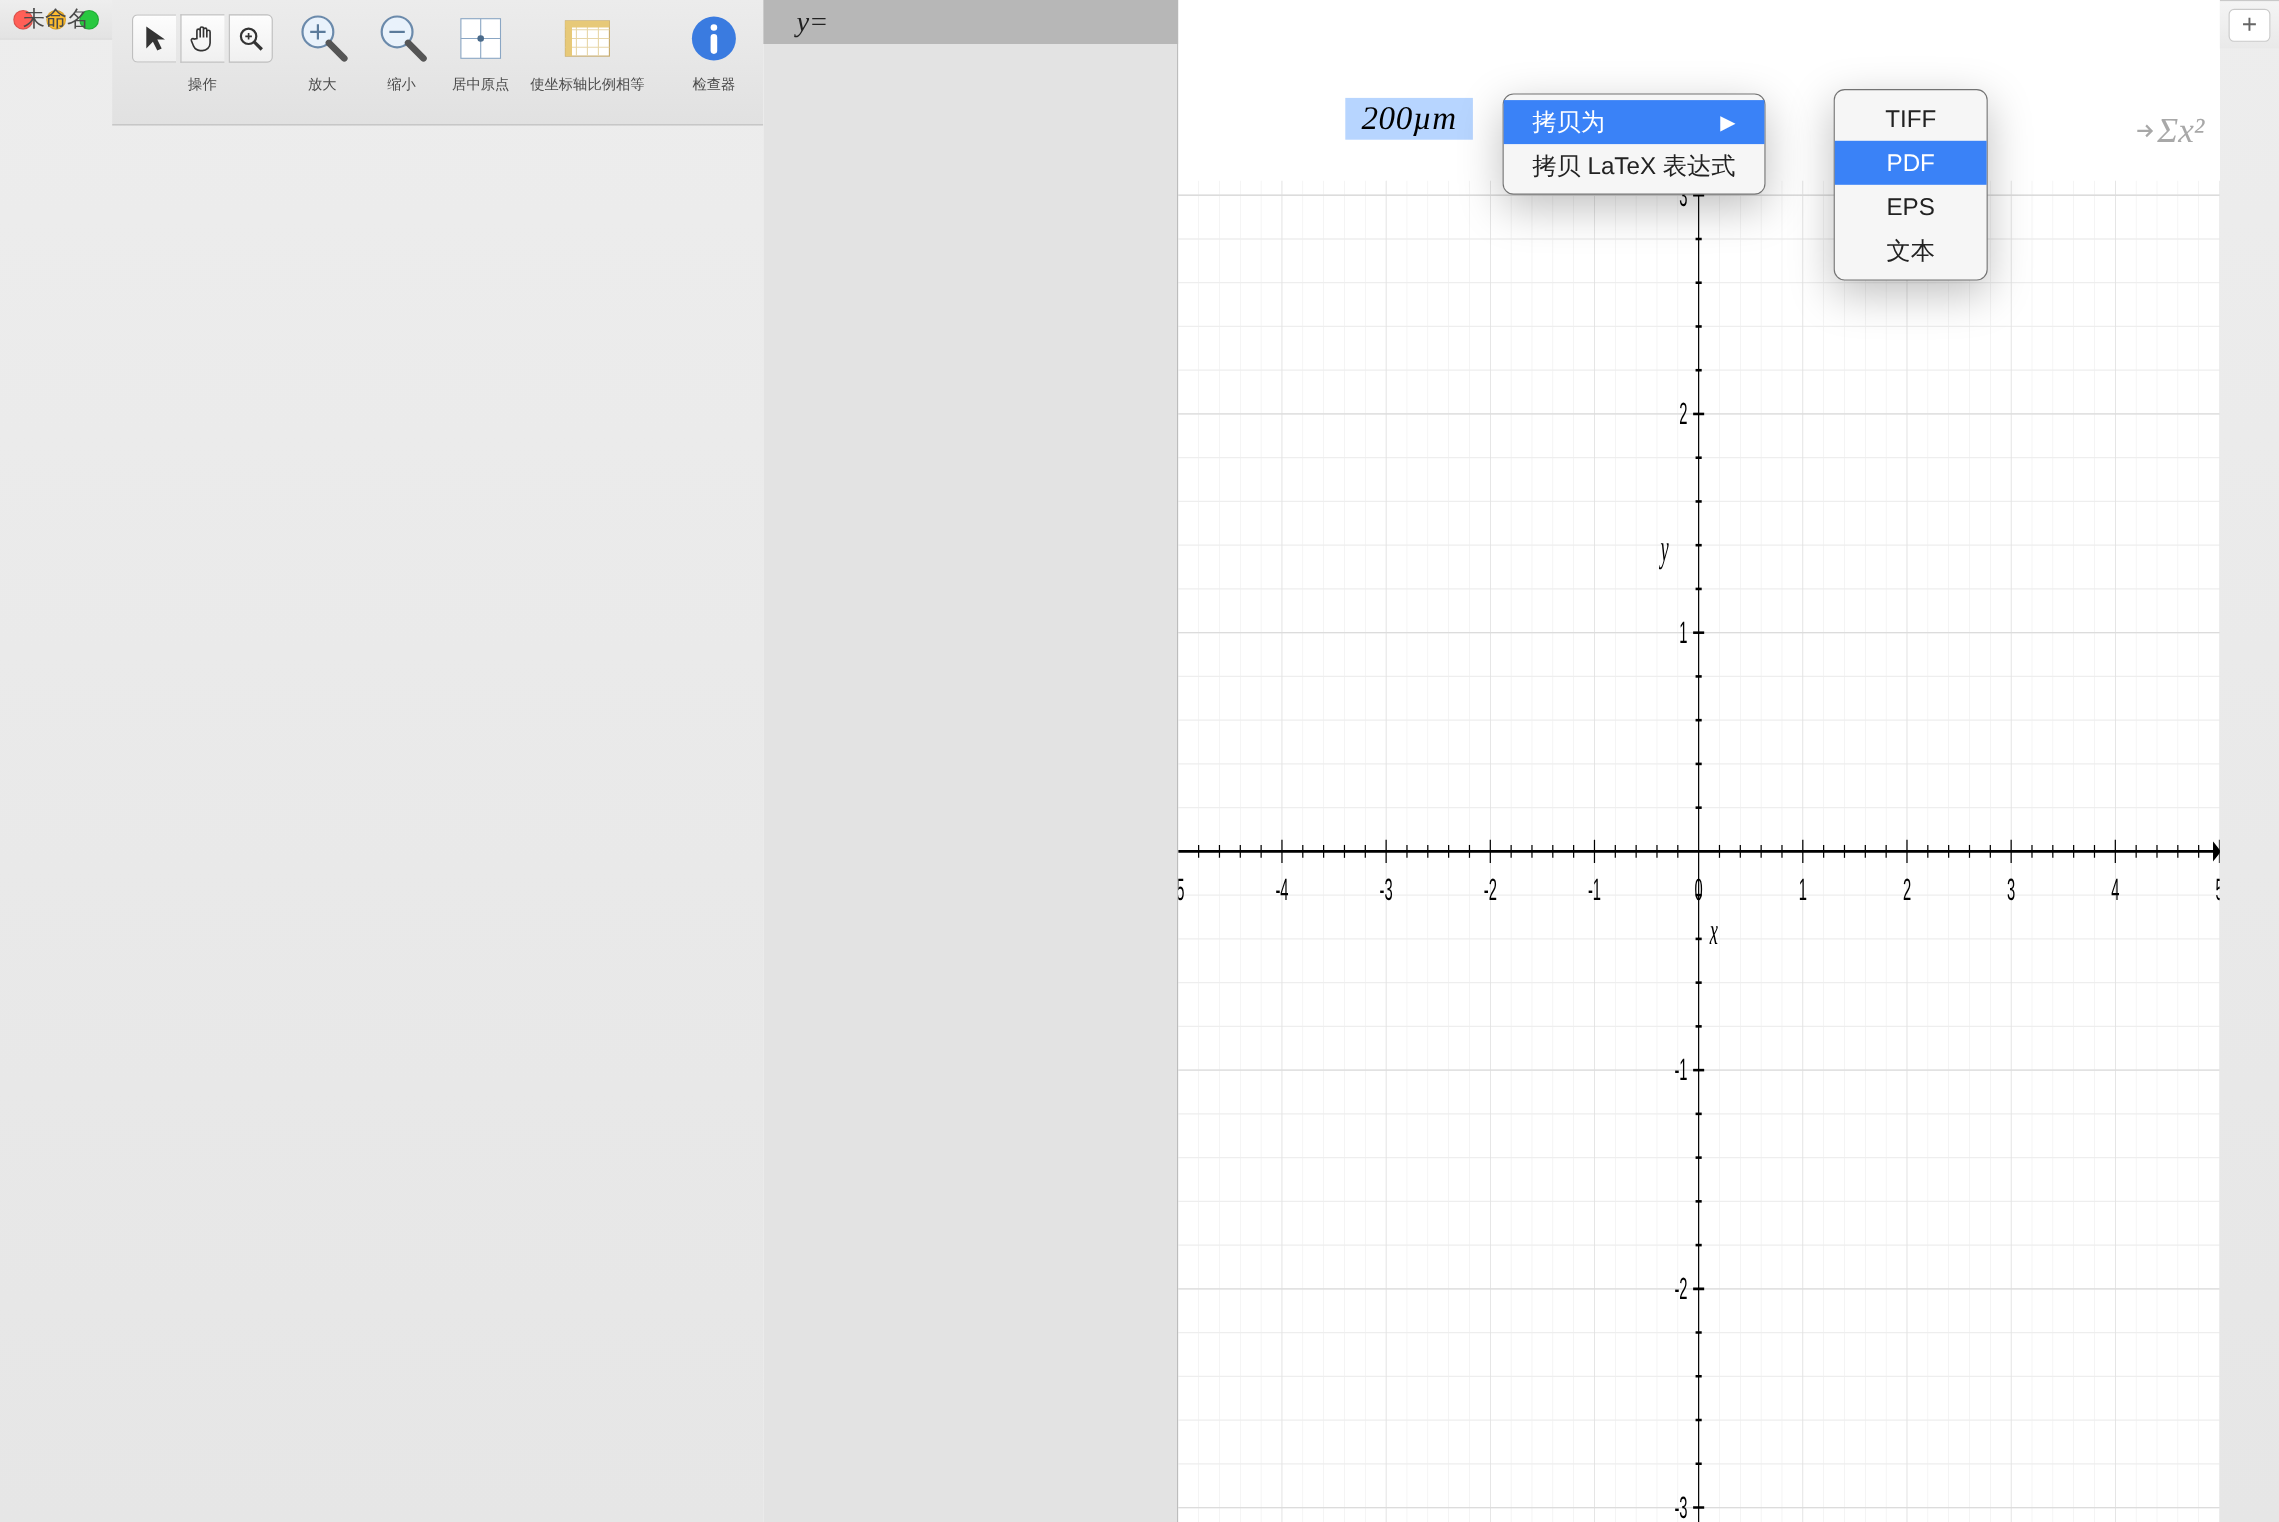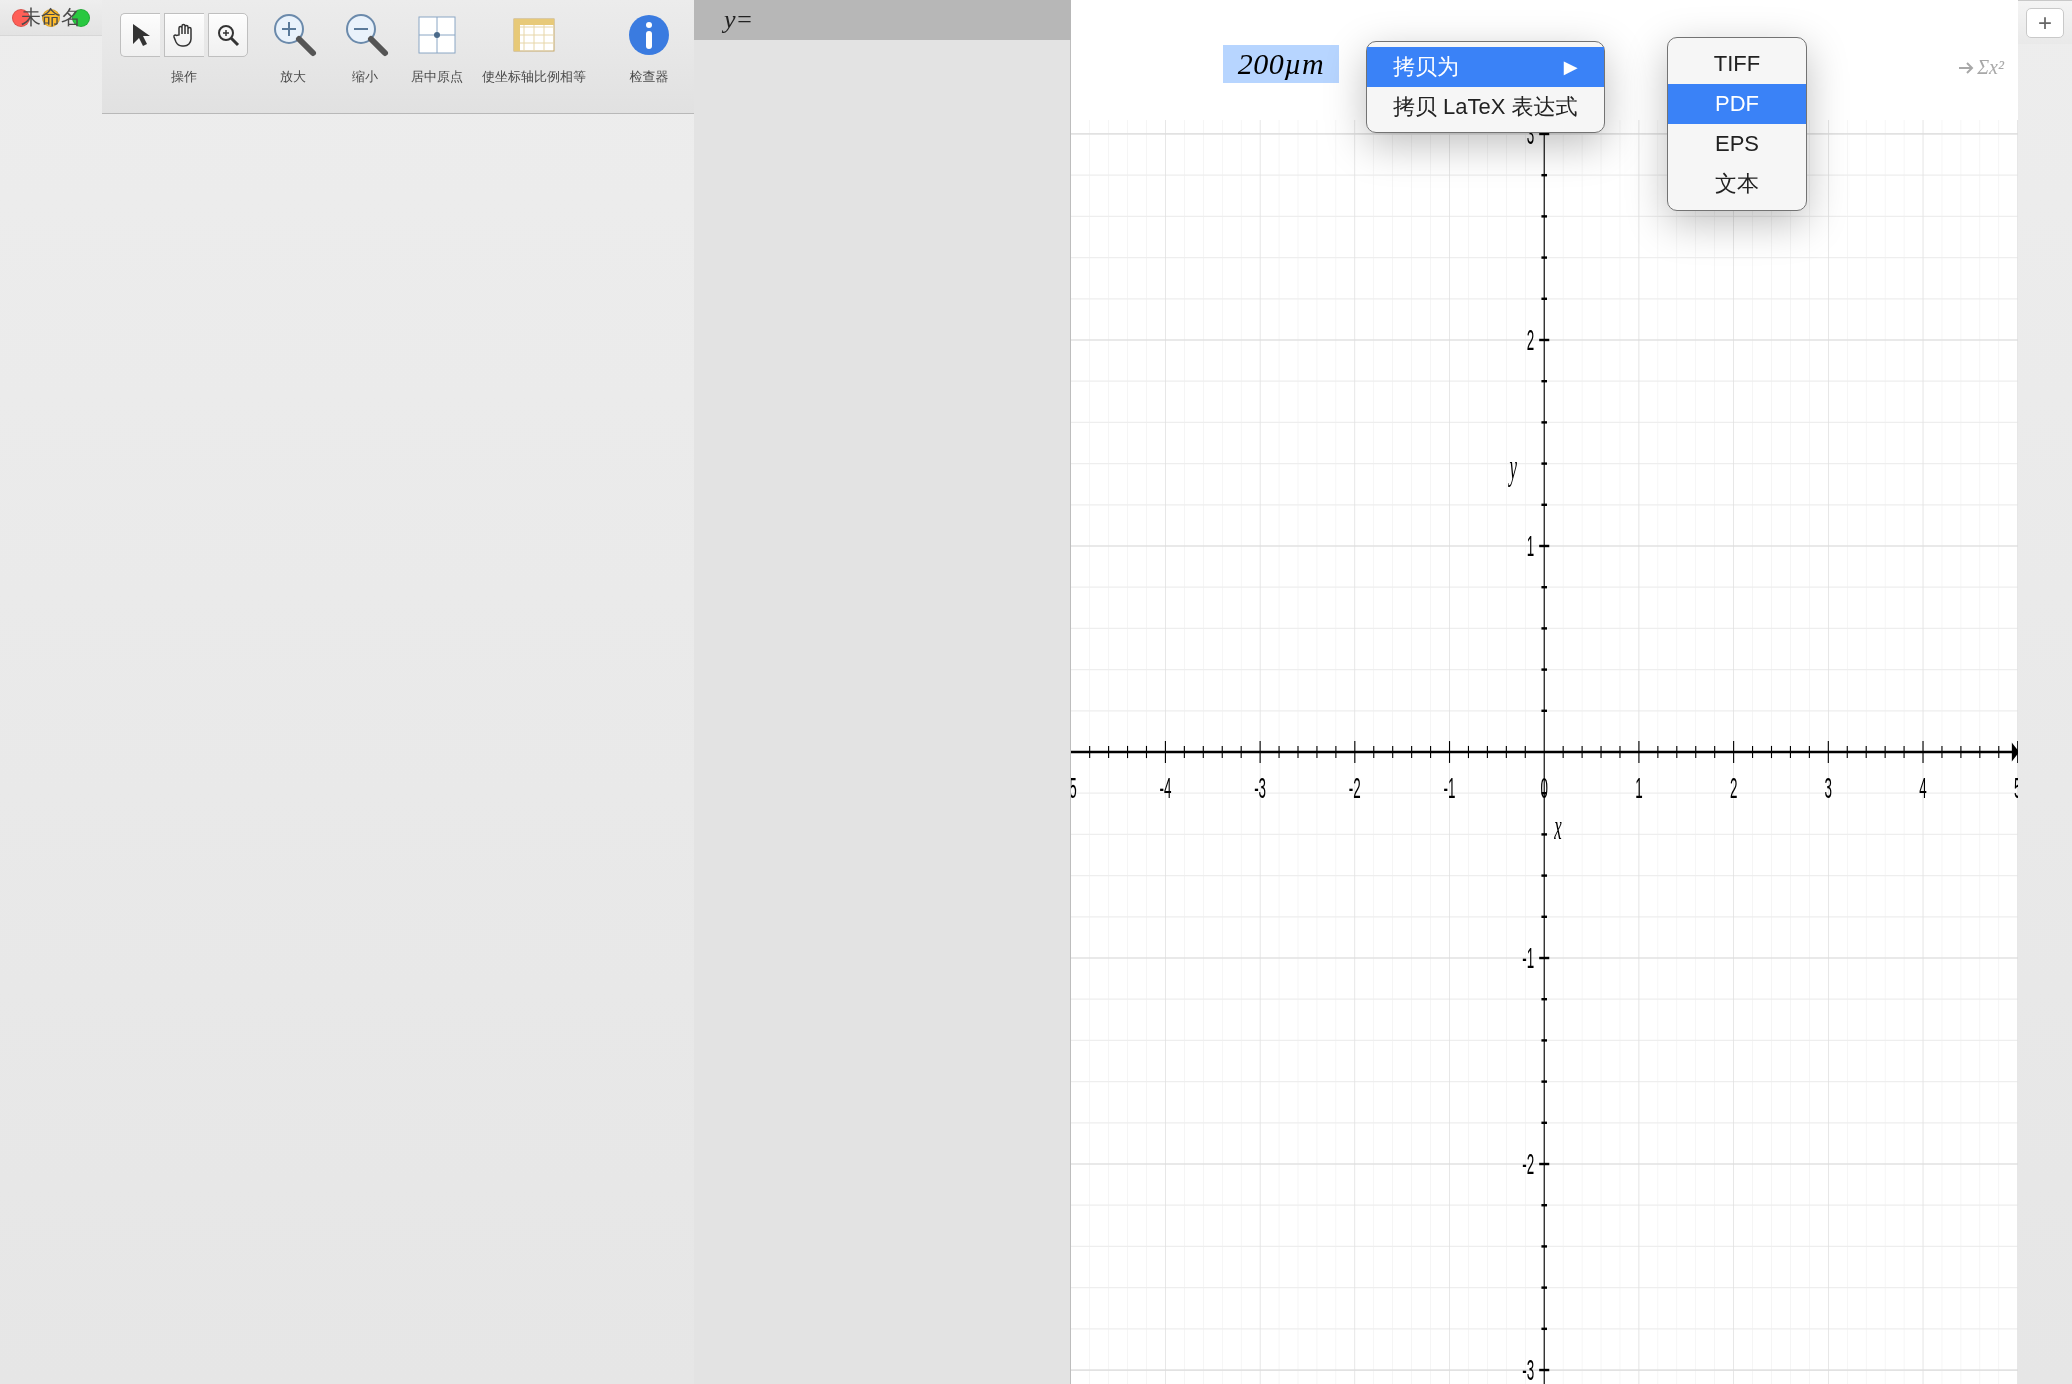--- a/index.html
+++ b/index.html
@@ -23,27 +23,27 @@
 .tbbtn.seg-m{border-radius:0;border-right:0;}
 .tbbtn.seg-r{border-top-left-radius:0;border-bottom-left-radius:0;}
 .tblabel { font-size: 13px; color:#4a4a4a; }
 .spacer { flex: 1; }
 .largeicon { width:54px; height:54px; display:flex; align-items:center; justify-content:center; }
 
 
 .body { flex:1; display:flex; position:relative; background:#fff; }
 .inputbar { position:absolute; left:0; top:0; width:377px; height:40px; background:#b7b7b7; display:flex; align-items:center; padding-left:30px; font-size:26px; font-style:italic; font-family: "Times New Roman", serif; color:#222; }
 .sidebar { width:377px; background:#e3e3e3; border-right:1px solid #bdbdbd; z-index:1; padding-top:40px; }
-.canvas { flex:1; background:#fff; position:relative; overflow:hidden; }
+.canvas { flex:1; background:#fff; position:relative; overflow:hidden;margin-top:44px; }
 
 
 .sel-label { position:absolute; left:152px; top:45px; width:116px; height:38px; background:#b7d5ff; font-family:"Times New Roman",serif; font-style:italic; font-size:30px; color:#000; display:flex; align-items:center; justify-content:center; letter-spacing:0.5px; z-index:5;}
 
 
-.sumicon { position:absolute; right:14px; top:56px; color:#a8a8a8; font-size:20px; font-style:italic; font-family:"Times New Roman",serif; display:flex; align-items:center; }
+.sumicon { position:absolute; right:14px; top:56px; color:#a8a8a8; font-size:32px; font-style:italic; font-family:"Times New Roman",serif; display:flex; align-items:center; }
 
 
 .menu { position:absolute; background:#f6f6f6; border:1px solid #737373; border-radius:10px; box-shadow: 0 12px 40px rgba(0,0,0,0.25); padding:6px 0; z-index:100; }
 .menu-item { height:40px; padding:0 26px; font-size:22px; color:#222; display:flex; align-items:center; justify-content:space-between; gap:40px; white-space:nowrap; }
 .menu-item.hov { background:#3a82f7; color:#fff; }
 .menu-arrow{ font-size:18px; }
 
 .menu1 { left:295px; top:41px; padding:5px 0;}
 .menu2 { left:596px; top:37px; width:140px; }
 

